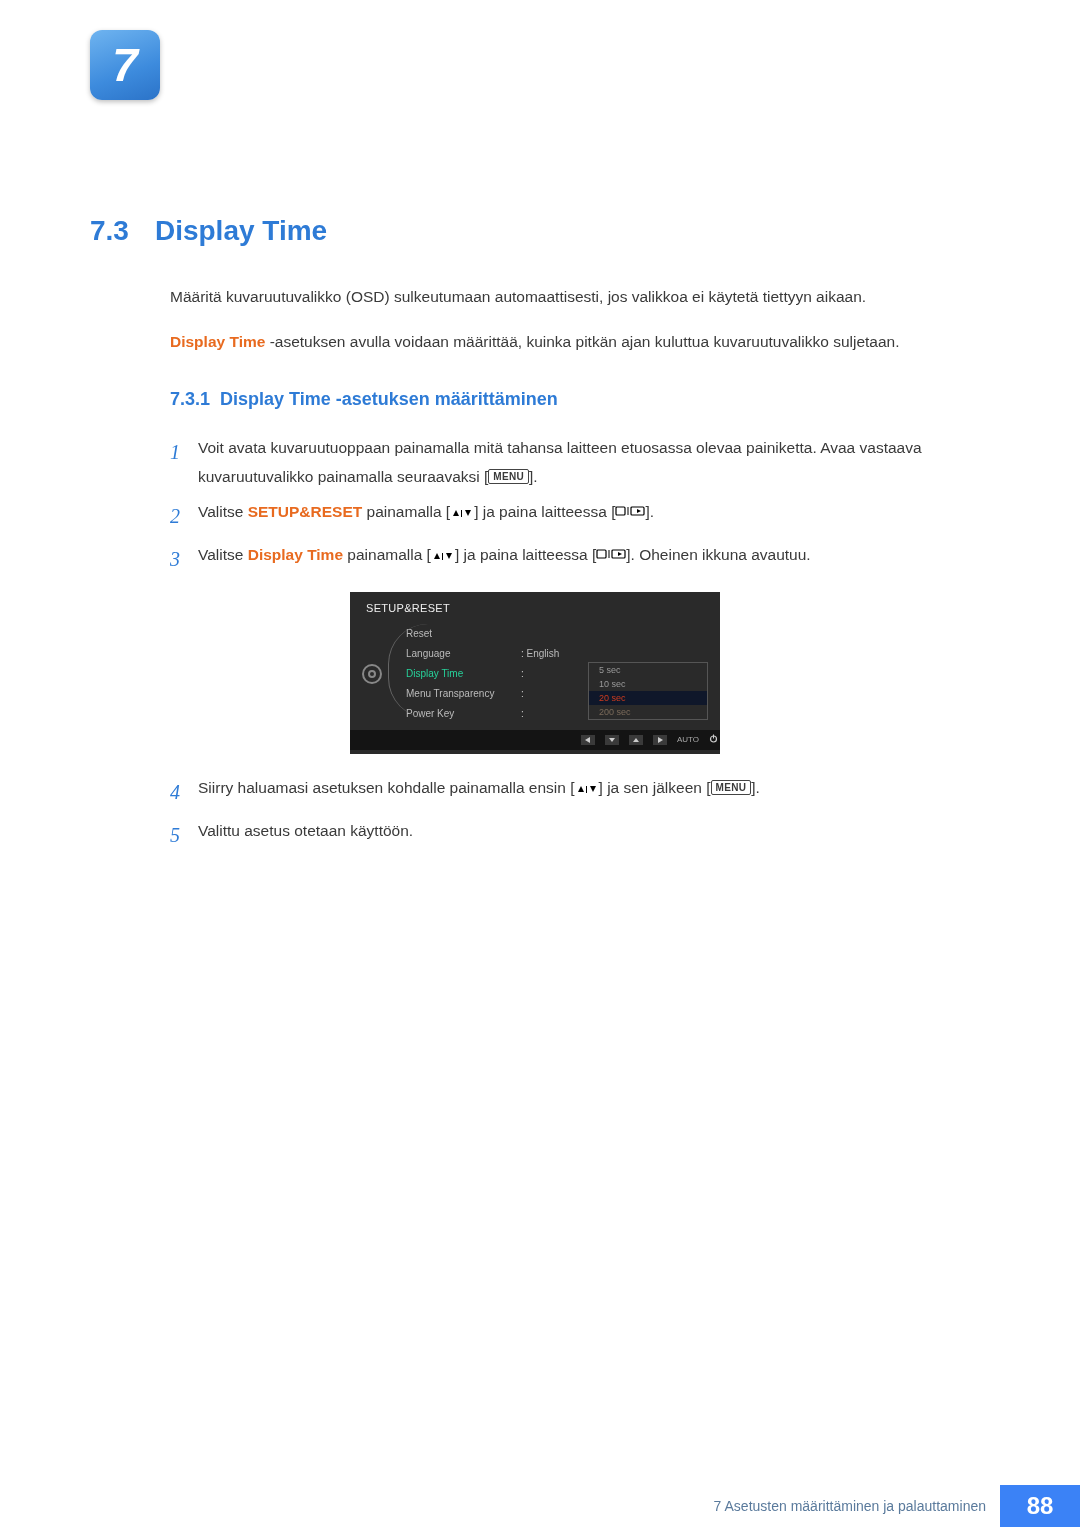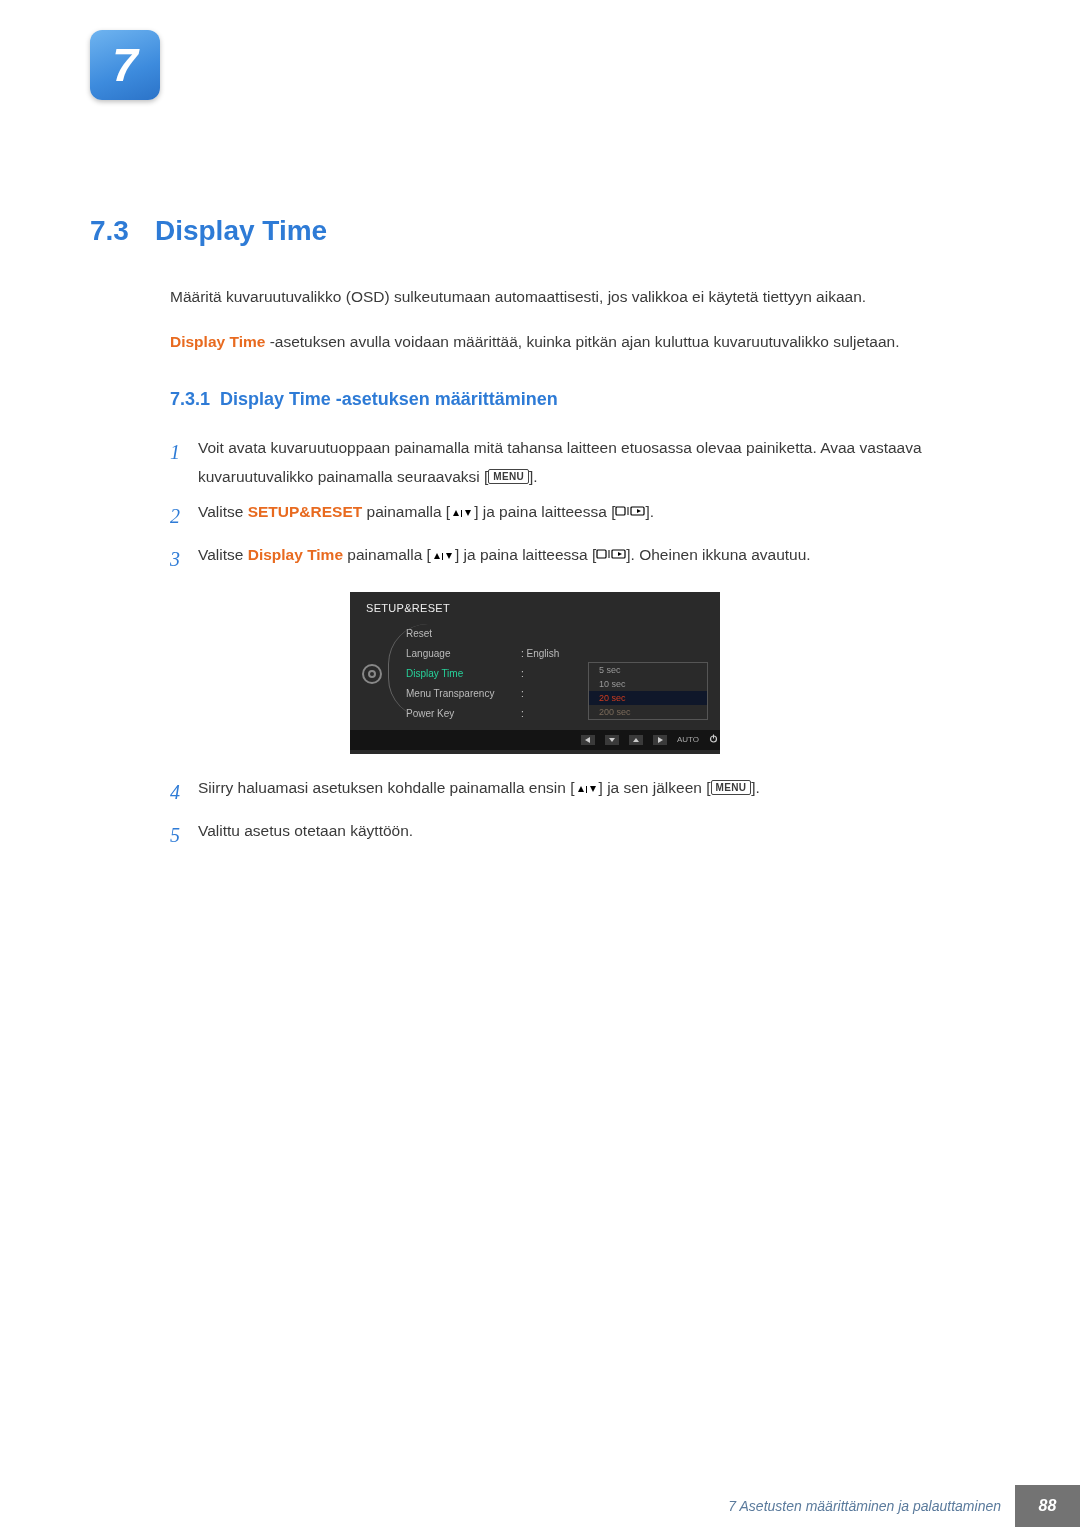--- a/index.html
+++ b/index.html
@@ -204,34 +204,33 @@
     background: #3a3a3a;
     display: flex; align-items: center; justify-content: center;
   }
   .footer {
     position: absolute;
     bottom: 0; left: 16px; right: 0;
     height: 42px;
     display: flex;
     justify-content: flex-end;
     align-items: stretch;
-    font-style: italic;
   }
   .footer-text {
     display: flex;
     align-items: center;
     padding-right: 14px;
     color: #5a7a9c;
     font-size: 14px;
   }
   .footer-page {
-    width: 65px;
-    background: #737373;
+    width: 80px;
+    background: #3b82f6;
     color: #fff;
-    font-size: 16px;
+    font-size: 24px;
     font-weight: bold;
     display: flex;
     align-items: center;
     justify-content: center;
   }
 </style>
 </head>
 <body>
 
 <div class="page">

